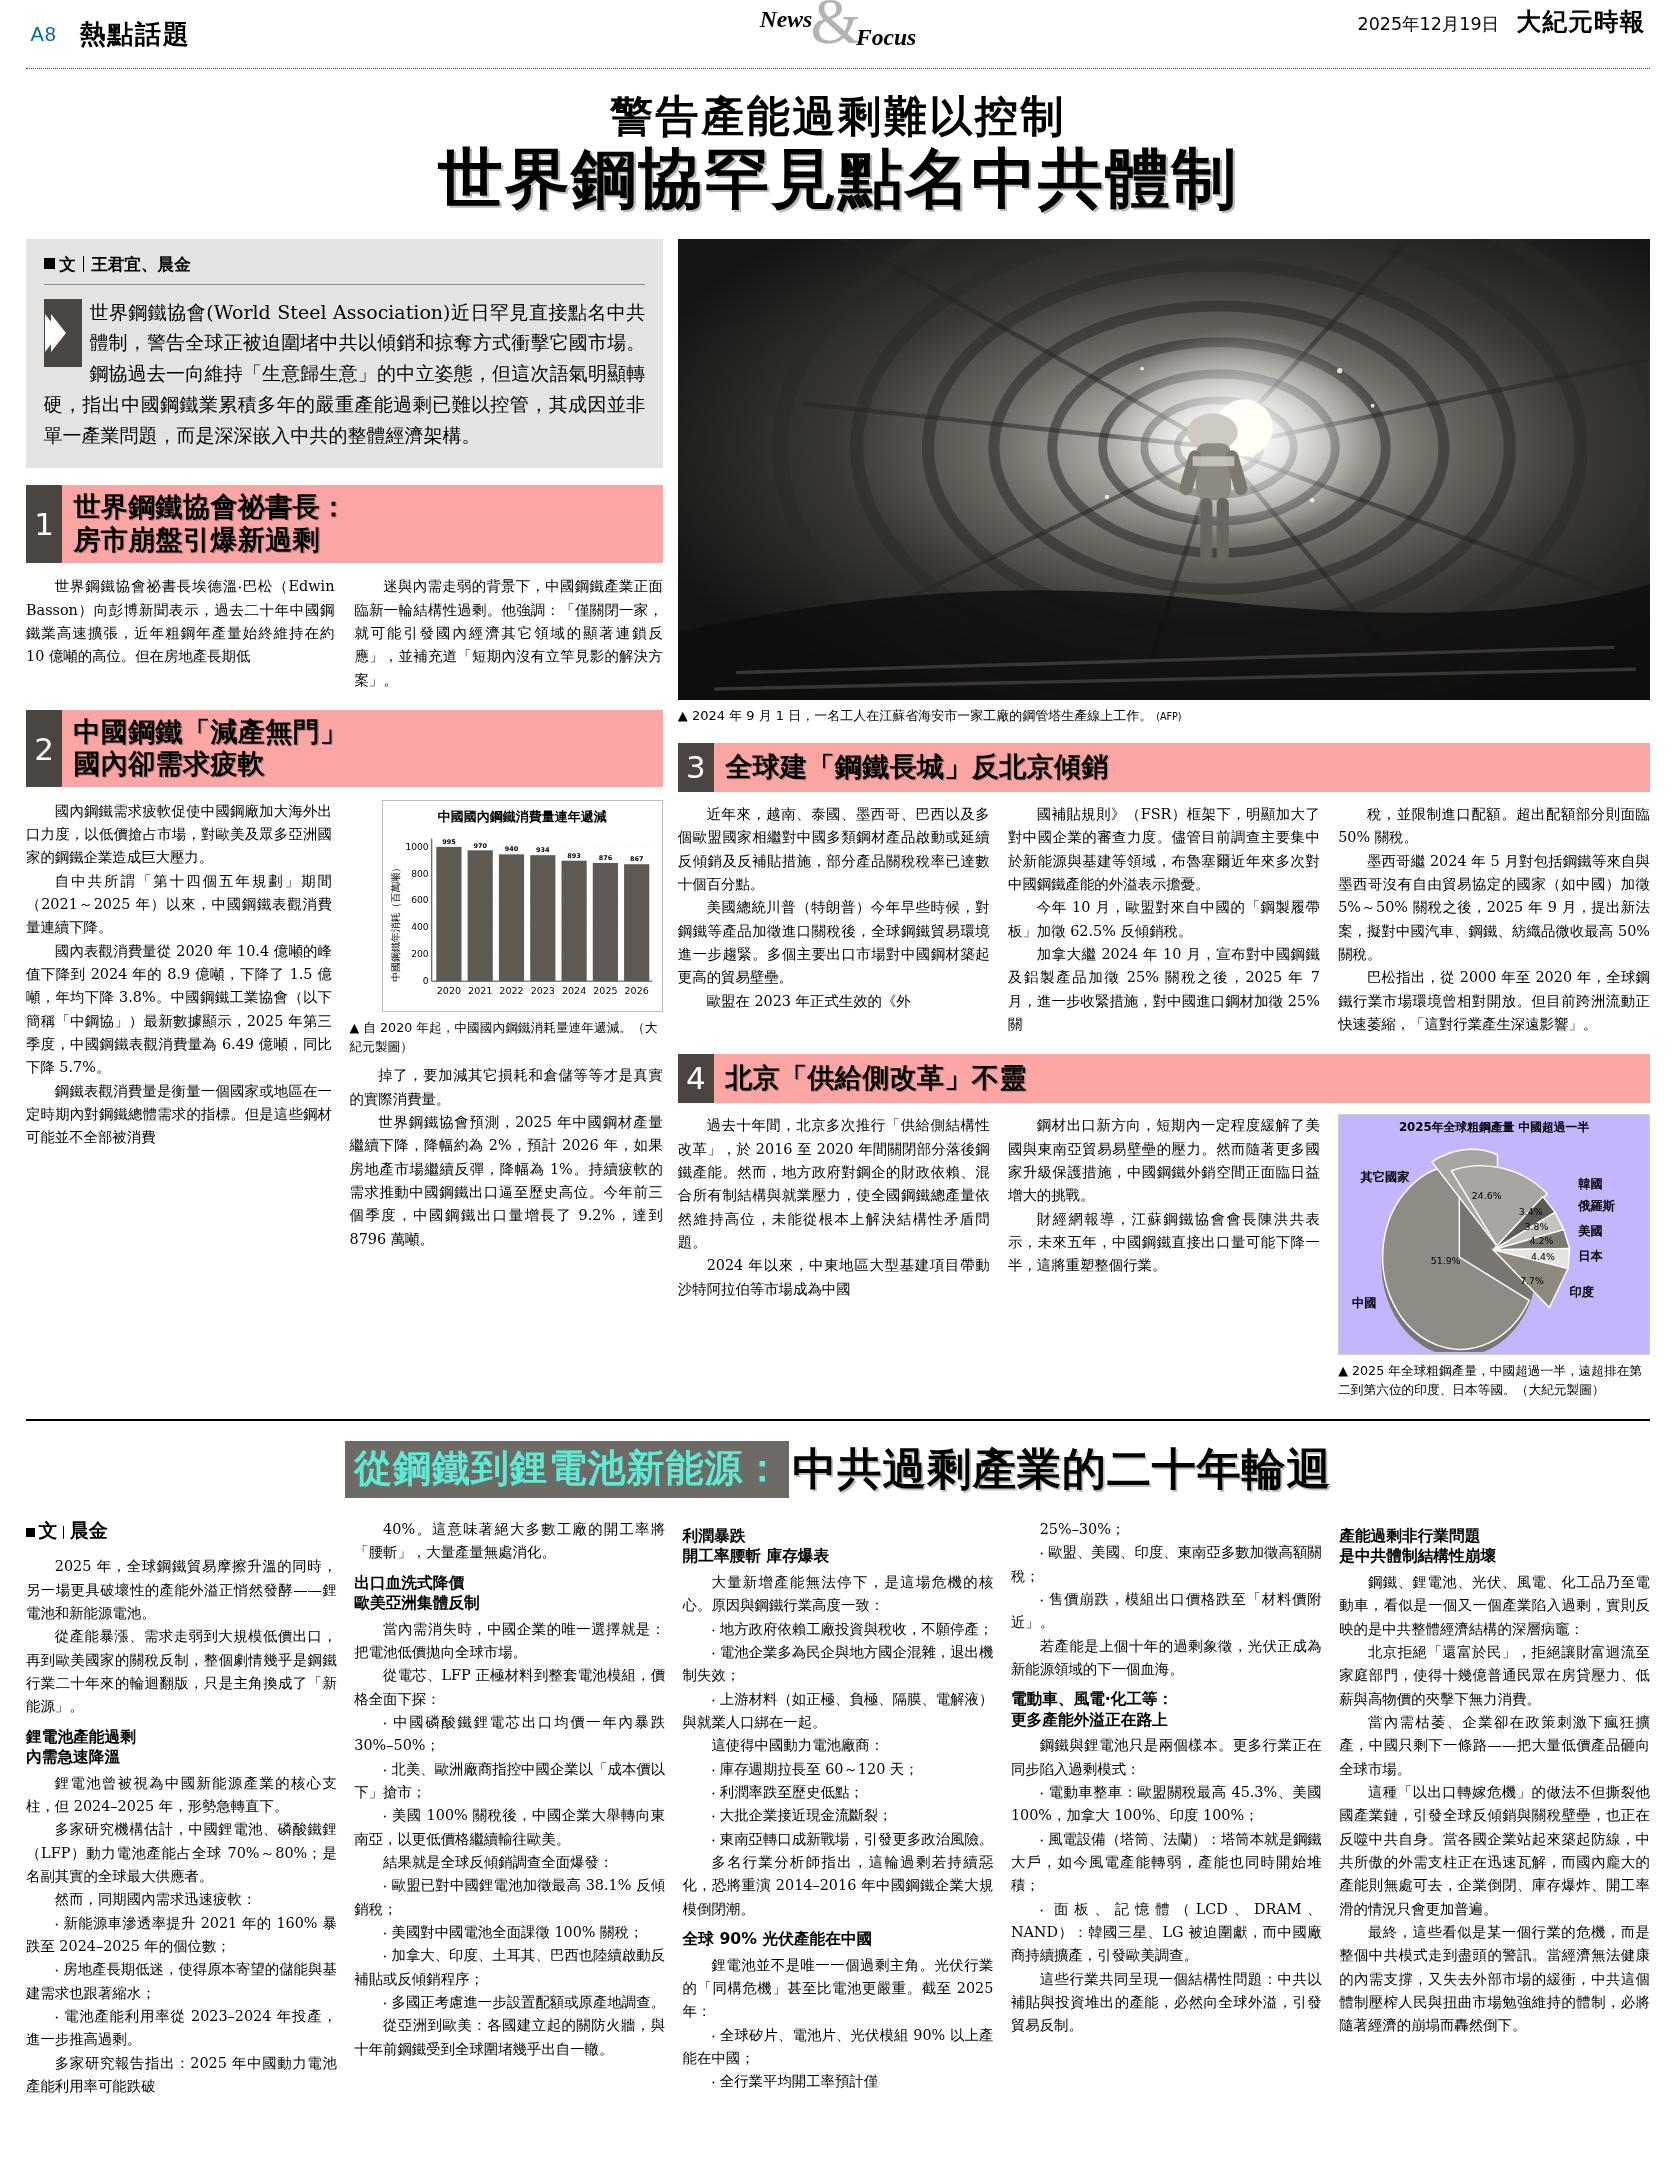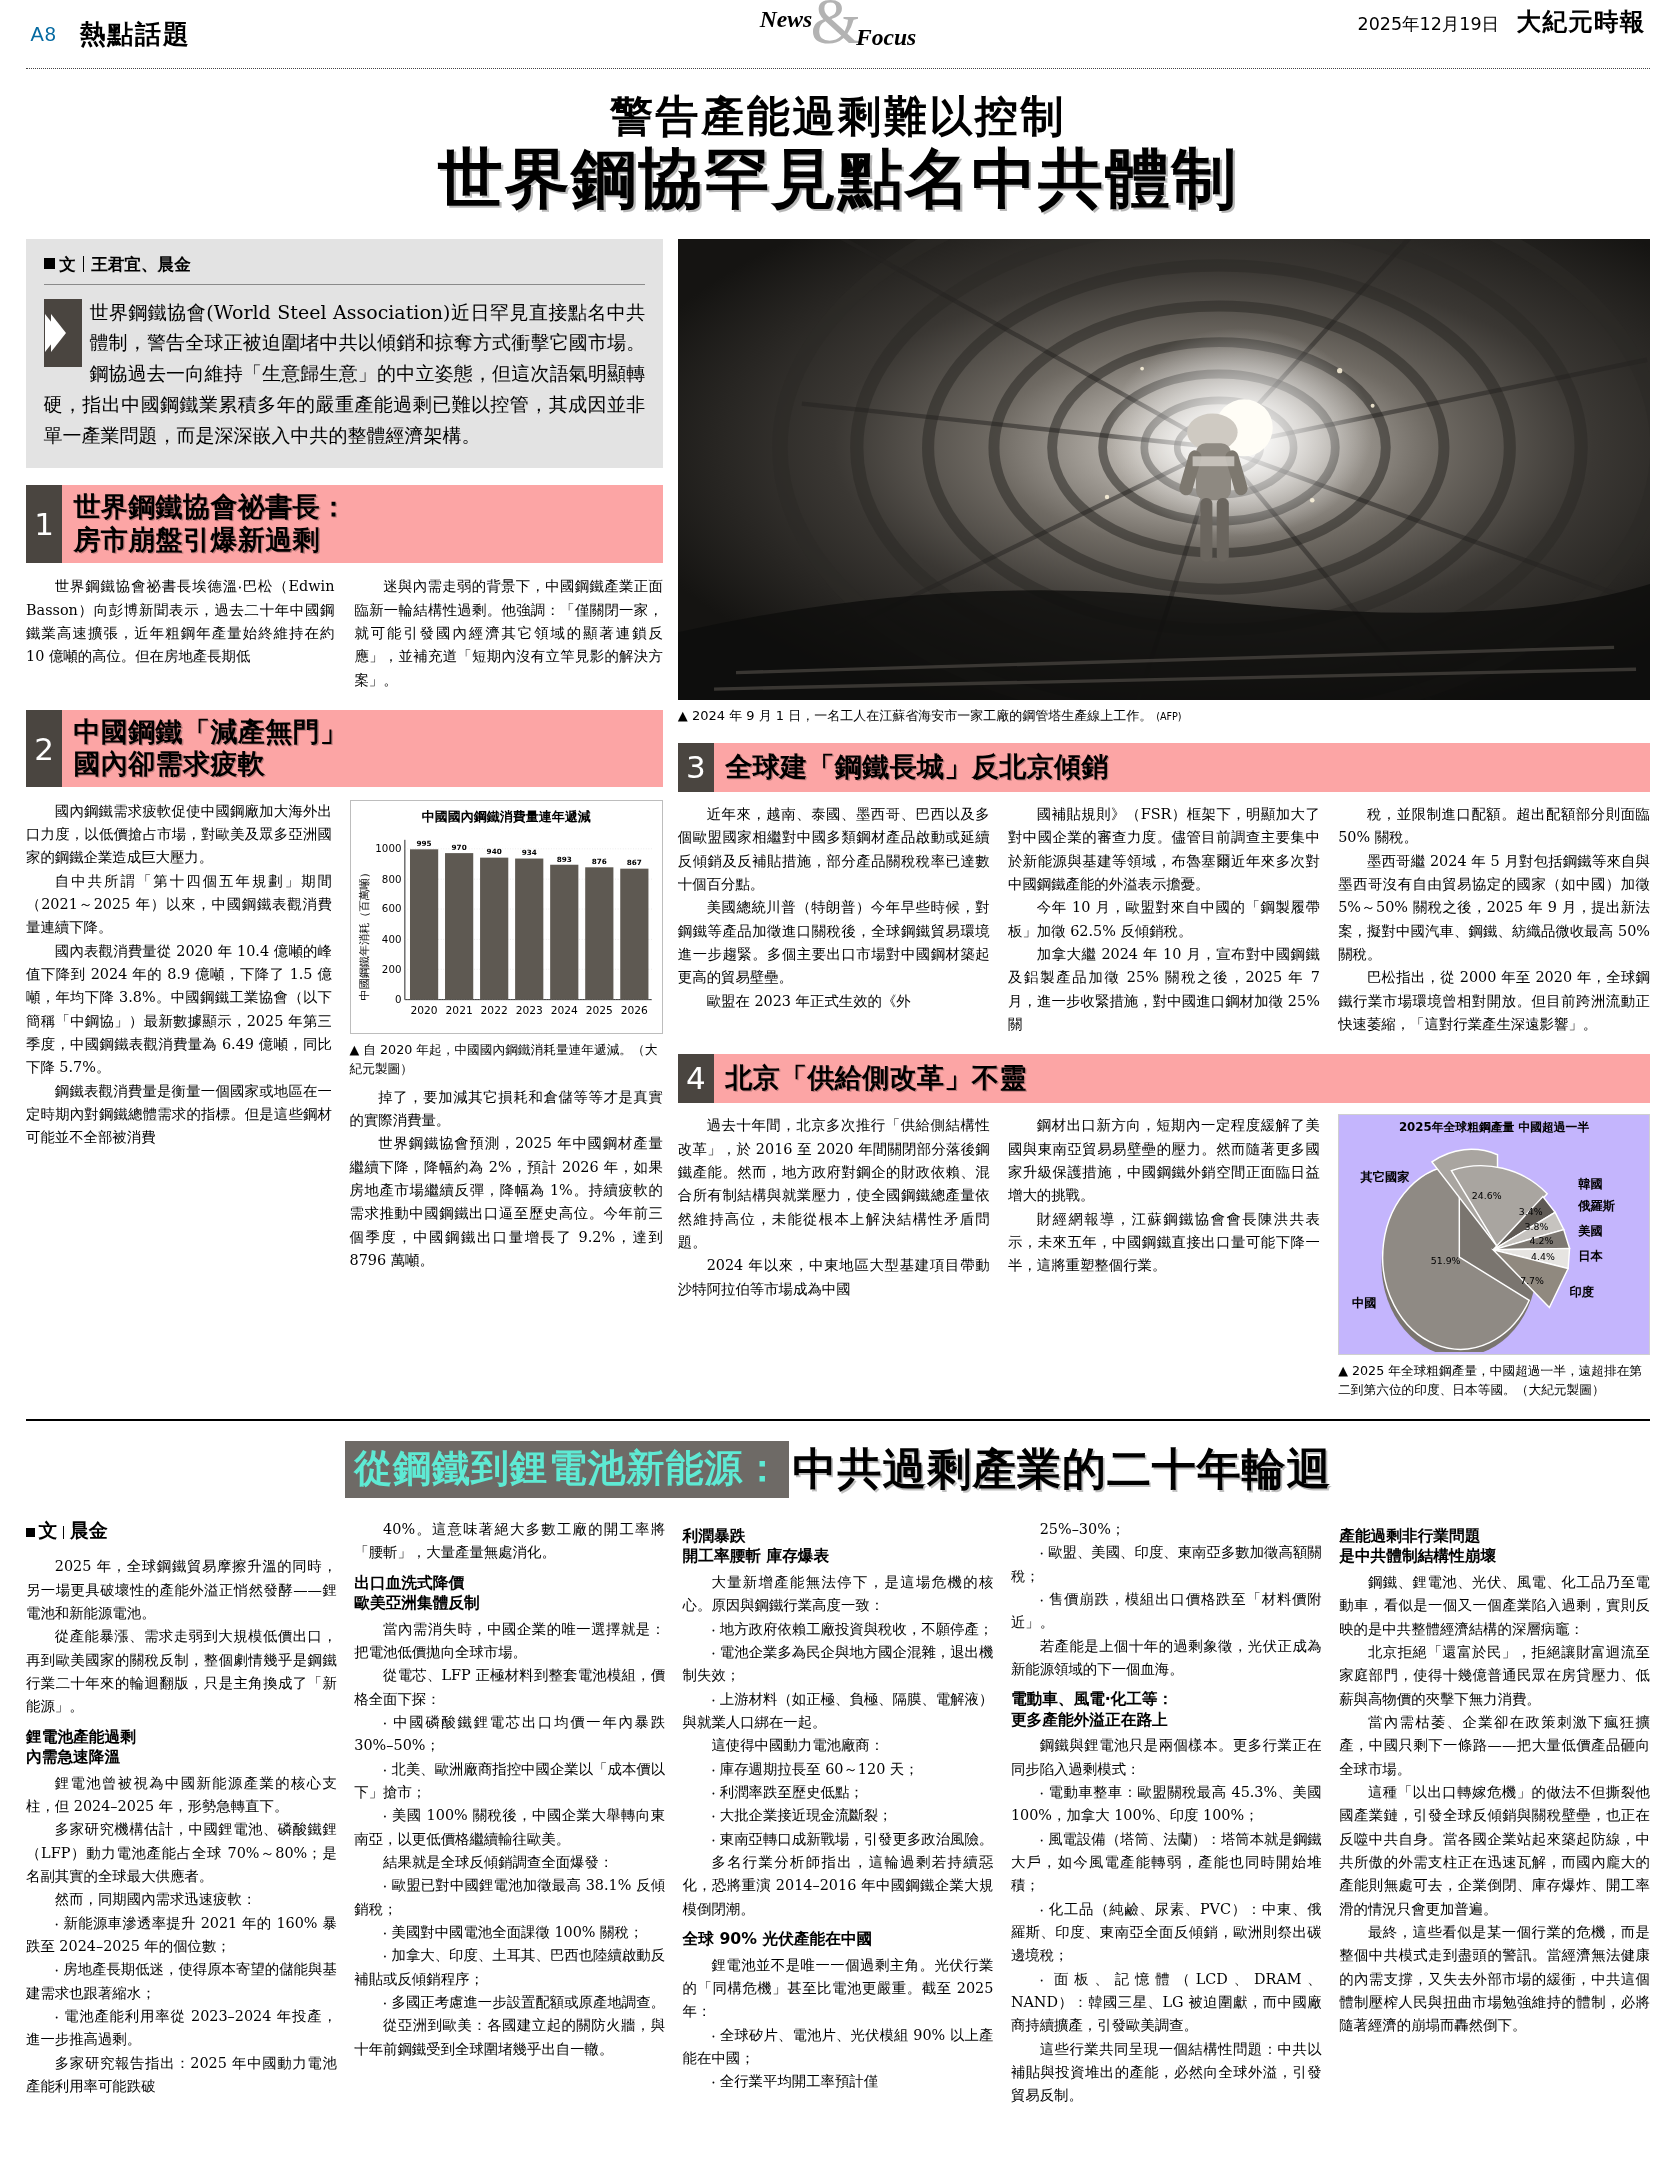--- a/index.html
+++ b/index.html
@@ -69,21 +69,21 @@
   .bodytext p { margin:0; text-indent:2em; }
 
   
   .photo { width:100%; height:461px; position:relative; overflow:hidden; background:#1a1a1a; }
   .photo svg { display:block; width:100%; height:100%; }
   .photo-cap { font-family:"DejaVu Sans",sans-serif; font-size:12.2px; margin-top:7px; }
   .photo-cap .tri { font-size:13px; }
   .photo-cap .src { font-size:9.6px; }
 
   
-  .chartcard { border:0.9px solid #bdbdbd; background:#fff; padding:4.4px 6.1px 2.6px 6.1px; }
+  .chartcard { border:0.9px solid #bdbdbd; background:#fff; padding:4.4px 6.1px 2.6px 6.1px;margin-left:32px; }
   .chart-title { font-family:"DejaVu Sans",sans-serif; font-weight:bold; font-size:13px; text-align:center; margin:2.6px 0 1.7px 0;}
   .chart-cap { font-family:"DejaVu Sans",sans-serif; font-size:12.7px; line-height:1.5; margin-top:6.1px; }
 
   
   .piecard { border:0.4px solid #cfcfcf; background:#c4b5fd; }
   .pie-title { font-family:"DejaVu Sans",sans-serif; font-weight:bold; font-size:11.8px; text-align:center; padding:4.4px 0 0 0;}
 
   .hrule-thick { border-top:2.2px solid #000; margin:20px 0 0 0; }
 
   
@@ -479,21 +479,20 @@
           <p>‧ 歐盟、美國、印度、東南亞多數加徵高額關稅；</p>
           <p>‧ 售價崩跌，模組出口價格跌至「材料價附近」。</p>
           <p>若產能是上個十年的過剩象徵，光伏正成為新能源領域的下一個血海。</p>
           <div class="sub-h">
             <div>電動車、風電‧化工等：</div>
             <div>更多產能外溢正在路上</div>
           </div>
           <p>鋼鐵與鋰電池只是兩個樣本。更多行業正在同步陷入過剩模式：</p>
           <p>‧ 電動車整車：歐盟關稅最高 45.3%、美國 100%，加拿大 100%、印度 100%；</p>
           <p>‧ 風電設備（塔筒、法蘭）：塔筒本就是鋼鐵大戶，如今風電產能轉弱，產能也同時開始堆積；</p>
-          <p>‧ 化工品（純鹼、尿素、PVC）：中東、俄羅斯、印度、東南亞全面反傾銷，歐洲則祭出碳邊境稅；</p>
           <p>‧ 面板、記憶體（LCD、DRAM、NAND）：韓國三星、LG 被迫圍獻，而中國廠商持續擴產，引發歐美調查。</p>
           <p>這些行業共同呈現一個結構性問題：中共以補貼與投資堆出的產能，必然向全球外溢，引發貿易反制。</p>
         </div>
       </div>
     <div class="col">
         <div class="bodytext">
           <div class="sub-h">
             <div>產能過剩非行業問題</div>
             <div>是中共體制結構性崩壞</div>
           </div>

